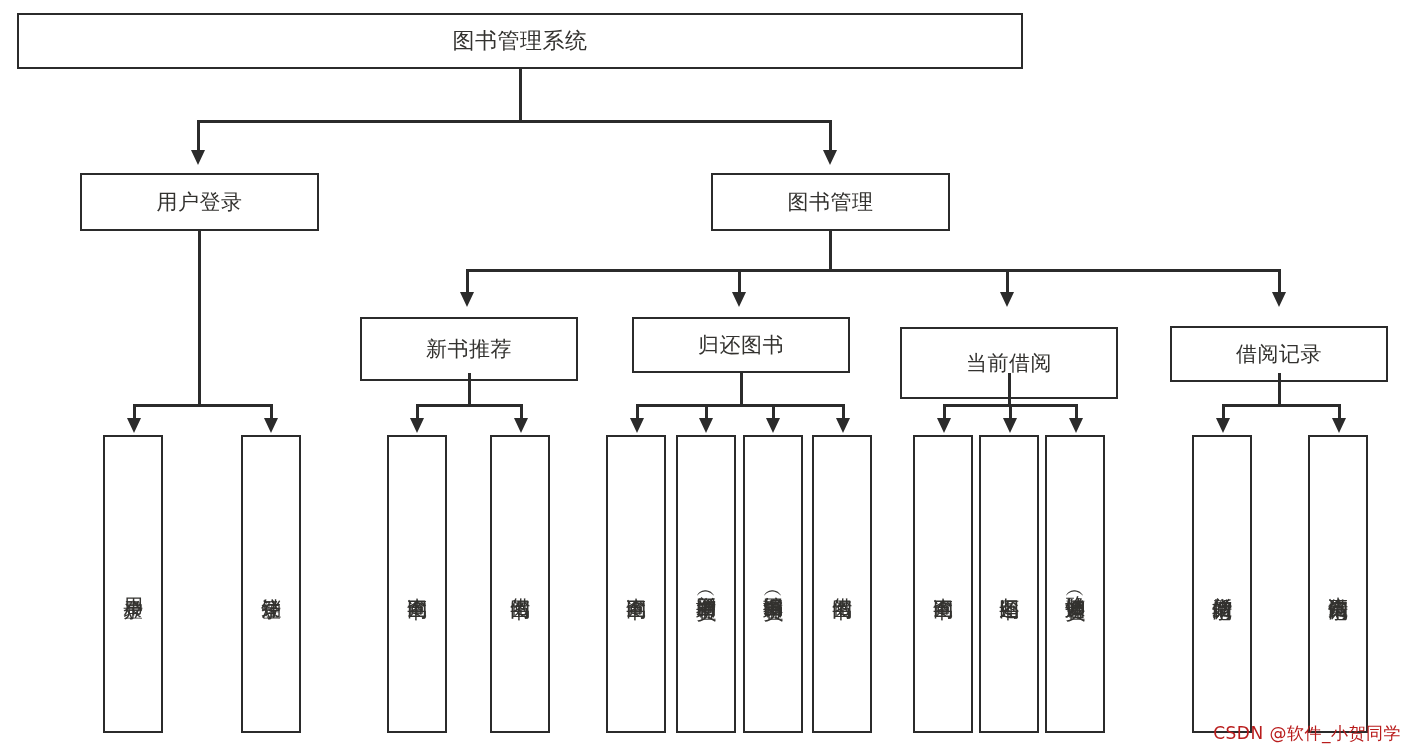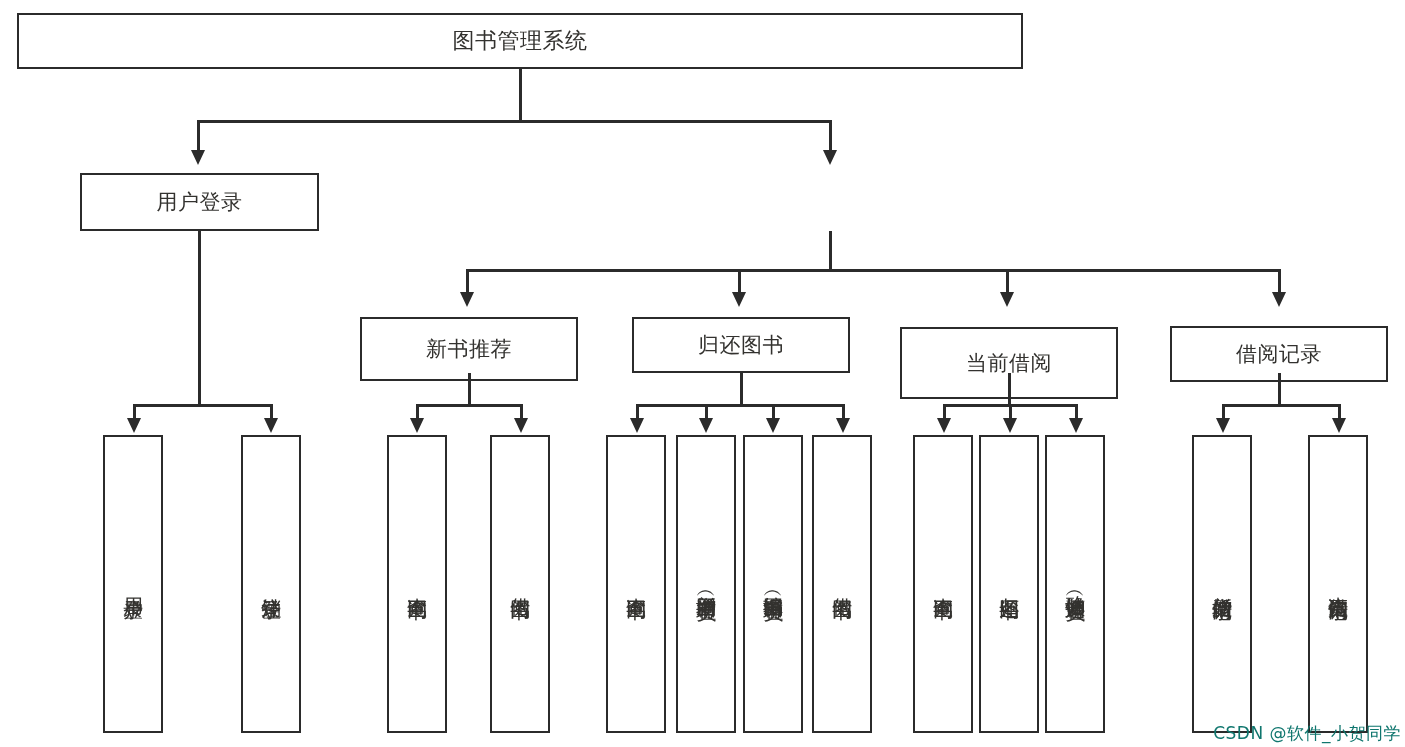--- a/index.html
+++ b/index.html
@@ -68,21 +68,21 @@
     border-left: 7px solid transparent;
     border-right: 7px solid transparent;
     border-top: 15px solid #2b2b2b;
   }
   
   #watermark {
     position: absolute;
     right: 4px;
     bottom: 2px;
     font-size: 17px;
-    color: #0f766e;
+    color: #b91c1c;
     white-space: nowrap;
     letter-spacing: 0.5px;
     pointer-events: none;
   }
 </style>
 </head>
 <body>
 
 <div id="canvas">
 
@@ -93,20 +93,21 @@
   <div class="hline" style="left:197px; top:120px; width:634px;"></div>
 
   <div class="vline" style="left:197px; top:120px; height:32px;"></div>
   <div class="arrow" style="left:191px; top:150px;"></div>
 
   <div class="vline" style="left:829px; top:120px; height:32px;"></div>
   <div class="arrow" style="left:823px; top:150px;"></div>
 
   <div class="node horiz" style="left:80px; top:173px; width:239px; height:58px;">用户登录</div>
 
+  <div class="node horiz" style="left:711px; top:173px; width:239px; height:58px;">图书管理</div>
 
   <div class="vline" style="left:198px; top:231px; height:175px;"></div>
   <div class="hline" style="left:133px; top:404px; width:139px;"></div>
   <div class="vline" style="left:133px; top:404px; height:16px;"></div>
   <div class="arrow" style="left:127px; top:418px;"></div>
   <div class="vline" style="left:270px; top:404px; height:16px;"></div>
   <div class="arrow" style="left:264px; top:418px;"></div>
 
   <div class="vline" style="left:829px; top:231px; height:40px;"></div>
   <div class="hline" style="left:466px; top:269px; width:814px;"></div>

